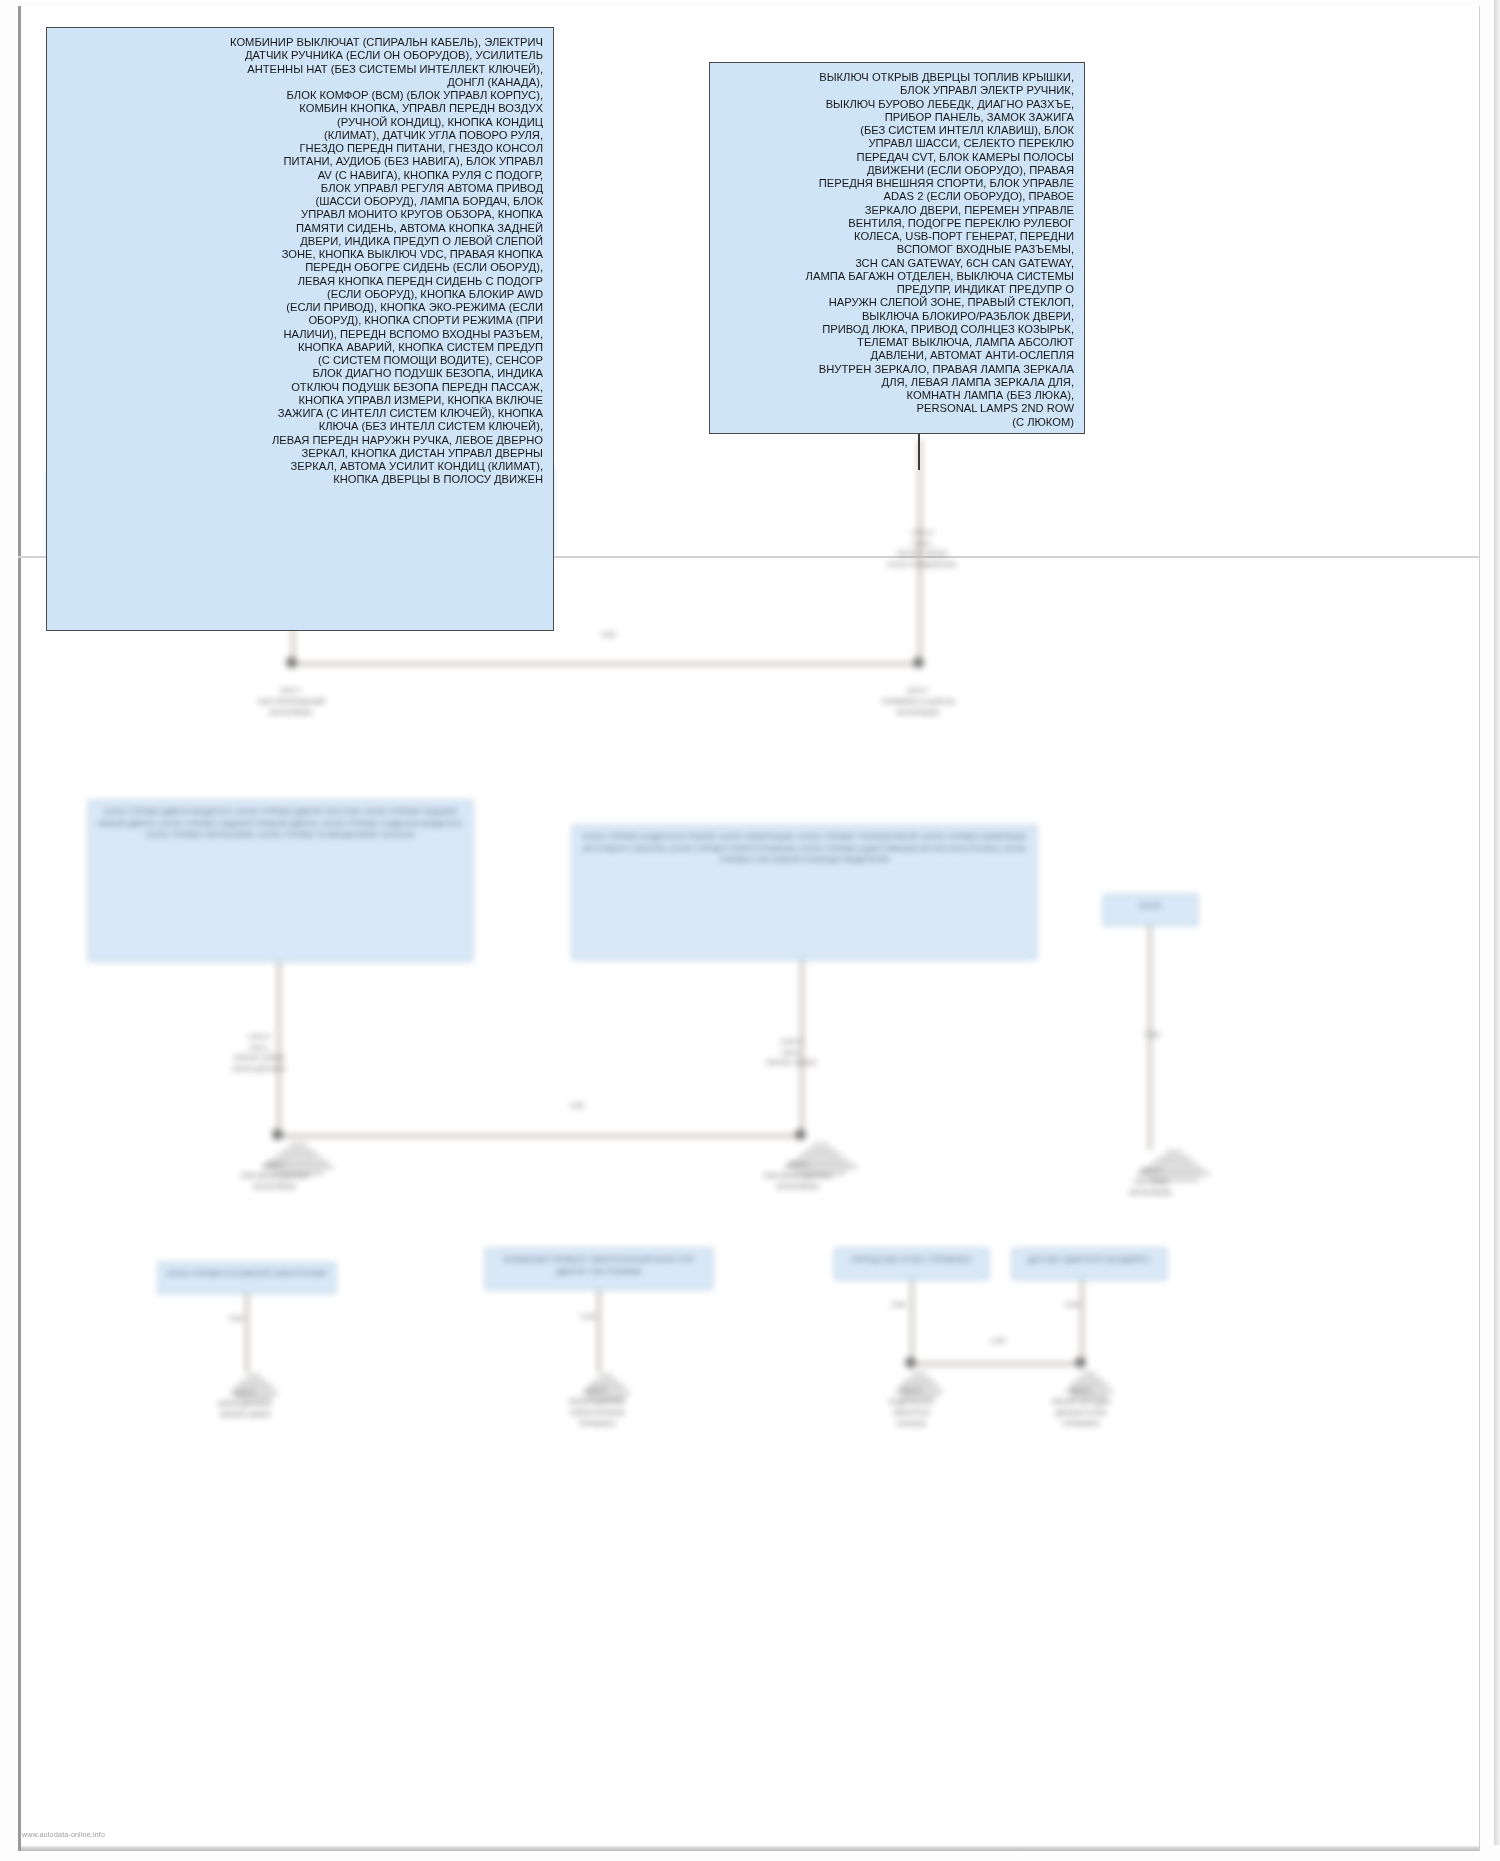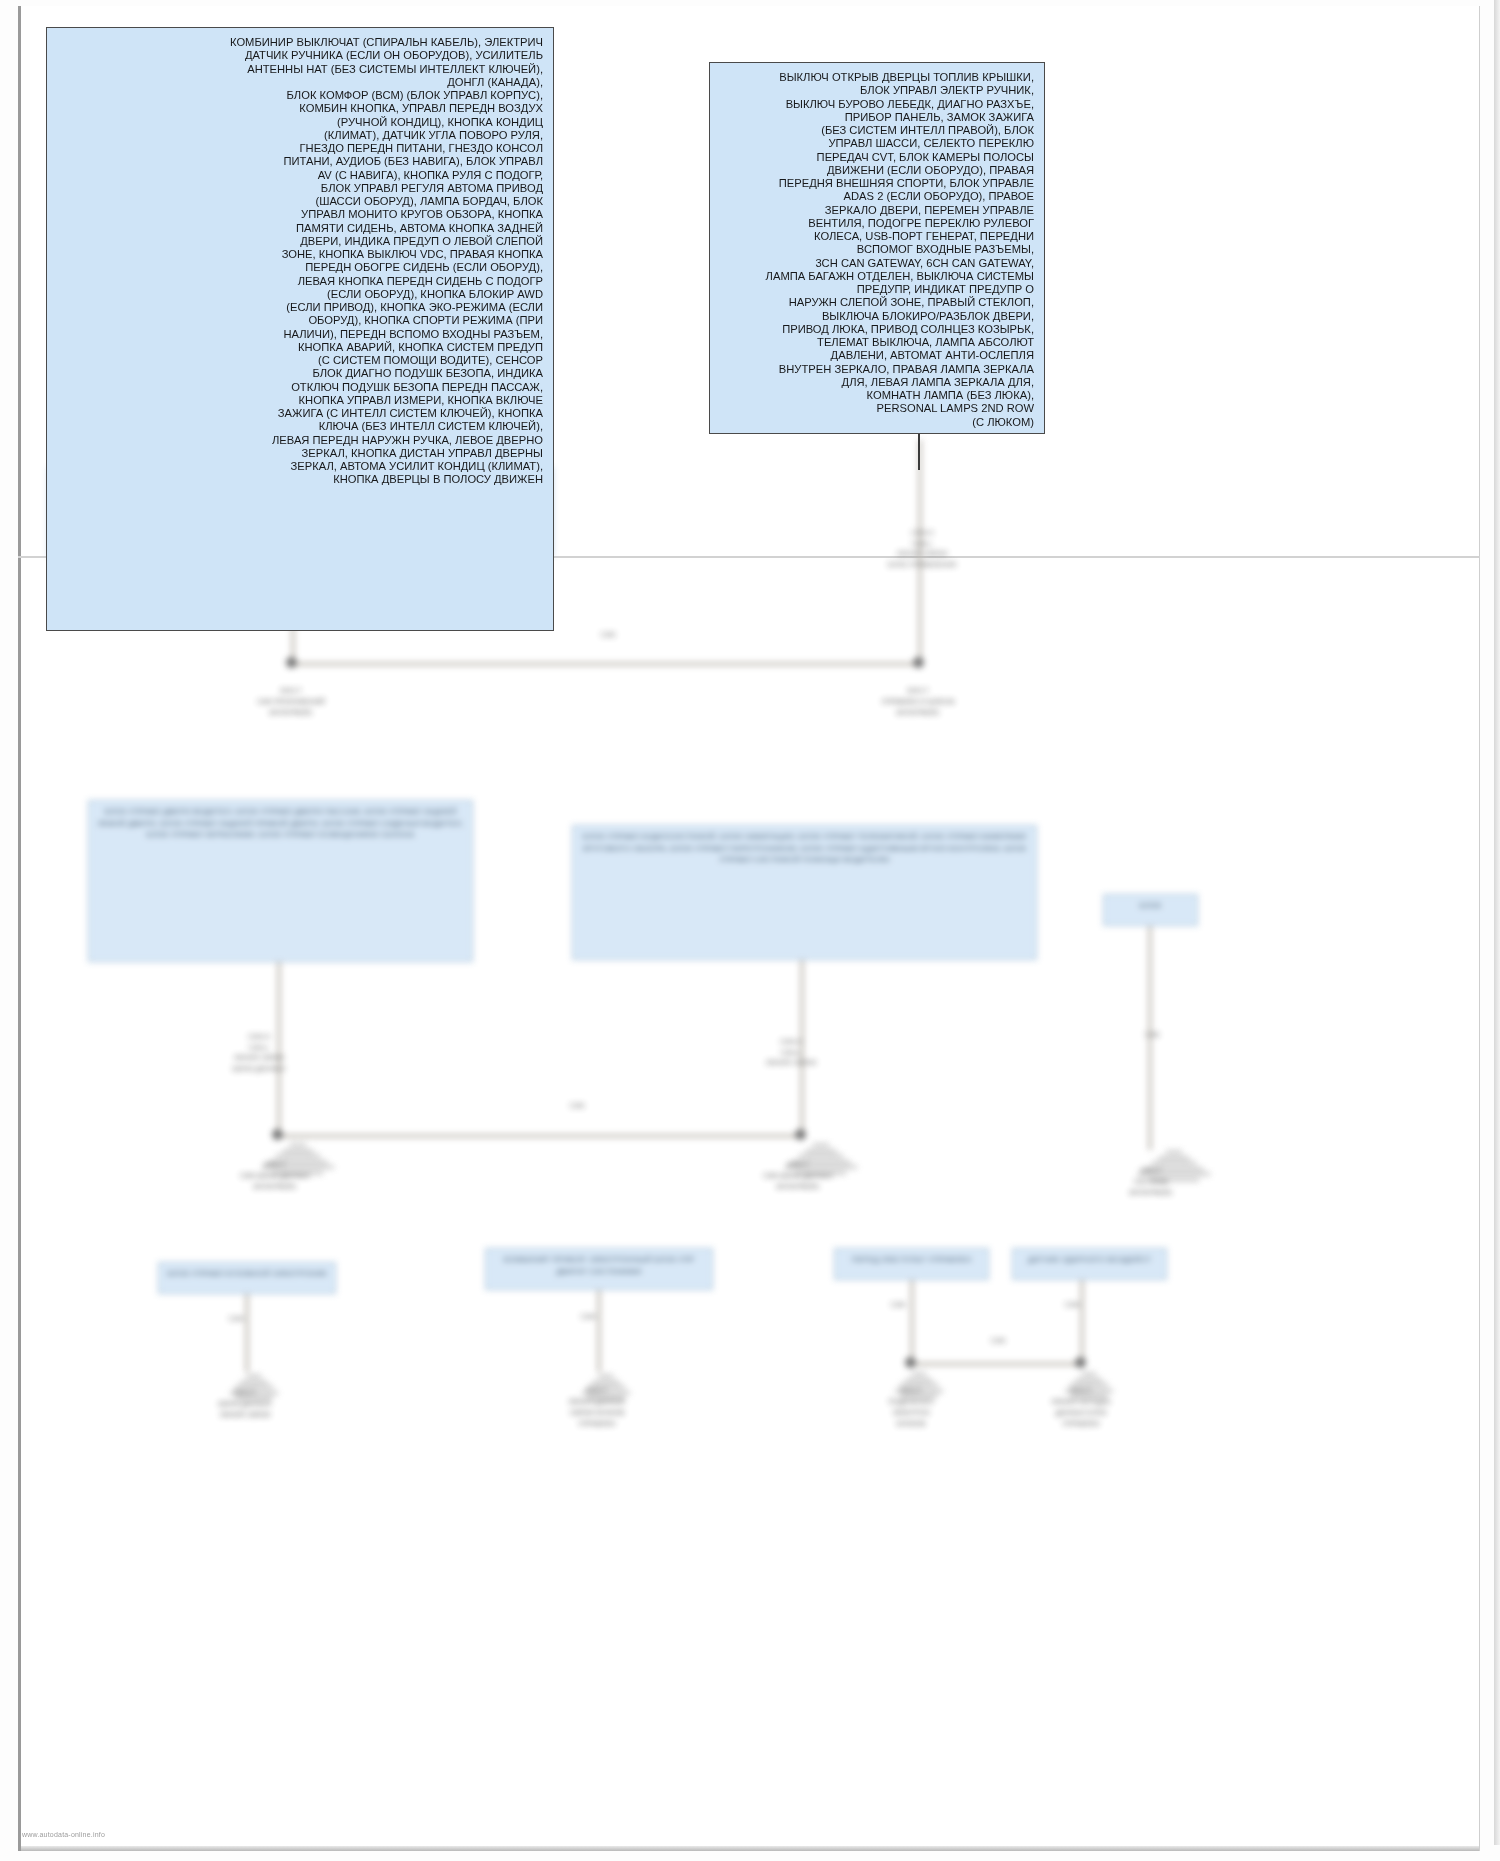--- a/index.html
+++ b/index.html
@@ -90,21 +90,21 @@
     font-size: 11.2px;
     line-height: 13.25px;
     text-align: right;
     padding: 8px 10px 6px 10px;
     overflow: hidden;
     z-index: 50;
     box-shadow: 0 0 0 0 rgba(0,0,0,0);
   }
   .callout .ln { display: block; white-space: nowrap; }
   .callout.left  { left: 46px;  top: 27px;  width: 508px; height: 604px; }
-  .callout.right { left: 709px; top: 62px;  width: 336px; height: 372px; }
+  .callout.right { left: 709px; top: 62px;  width: 376px; height: 372px; }
 
   .callout-stem {
     position: absolute; width: 2px; background: #3b3b3b; z-index: 49;
   }
 </style>
 </head>
 <body>
 
 <div id="root">
 
@@ -301,21 +301,21 @@
       <span class="ln">ЗЕРКАЛ, КНОПКА ДИСТАН УПРАВЛ ДВЕРНЫ</span>
       <span class="ln">ЗЕРКАЛ, АВТОМА УСИЛИТ КОНДИЦ (КЛИМАТ),</span>
       <span class="ln">КНОПКА ДВЕРЦЫ В ПОЛОСУ ДВИЖЕН</span>
     </div>
 
   <div class="callout right" id="callout-right">
       <span class="ln">ВЫКЛЮЧ ОТКРЫВ ДВЕРЦЫ ТОПЛИВ КРЫШКИ,</span>
       <span class="ln">БЛОК УПРАВЛ ЭЛЕКТР РУЧНИК,</span>
       <span class="ln">ВЫКЛЮЧ БУРОВО ЛЕБЕДК, ДИАГНО РАЗХЪЕ,</span>
       <span class="ln">ПРИБОР ПАНЕЛЬ, ЗАМОК ЗАЖИГА</span>
-      <span class="ln">(БЕЗ СИСТЕМ ИНТЕЛЛ ПРАВОЙ), БЛОК</span>
+      <span class="ln">(БЕЗ СИСТЕМ ИНТЕЛЛ КЛАВИШ), БЛОК</span>
       <span class="ln">УПРАВЛ ШАССИ, СЕЛЕКТО ПЕРЕКЛЮ</span>
       <span class="ln">ПЕРЕДАЧ CVT, БЛОК КАМЕРЫ ПОЛОСЫ</span>
       <span class="ln">ДВИЖЕНИ (ЕСЛИ ОБОРУДО), ПРАВАЯ</span>
       <span class="ln">ПЕРЕДНЯ ВНЕШНЯЯ СПОРТИ, БЛОК УПРАВЛЕ</span>
       <span class="ln">ADAS 2 (ЕСЛИ ОБОРУДО), ПРАВОЕ</span>
       <span class="ln">ЗЕРКАЛО ДВЕРИ, ПЕРЕМЕН УПРАВЛЕ</span>
       <span class="ln">ВЕНТИЛЯ, ПОДОГРЕ ПЕРЕКЛЮ РУЛЕВОГ</span>
       <span class="ln">КОЛЕСА, USB-ПОРТ ГЕНЕРАТ, ПЕРЕДНИ</span>
       <span class="ln">ВСПОМОГ ВХОДНЫЕ РАЗЪЕМЫ,</span>
       <span class="ln">3CH CAN GATEWAY, 6CH CAN GATEWAY,</span>

